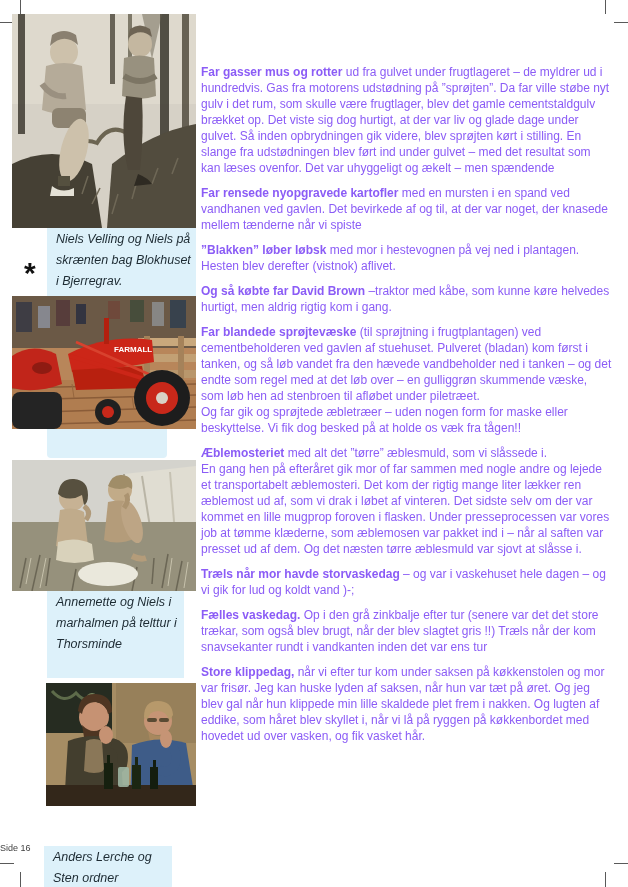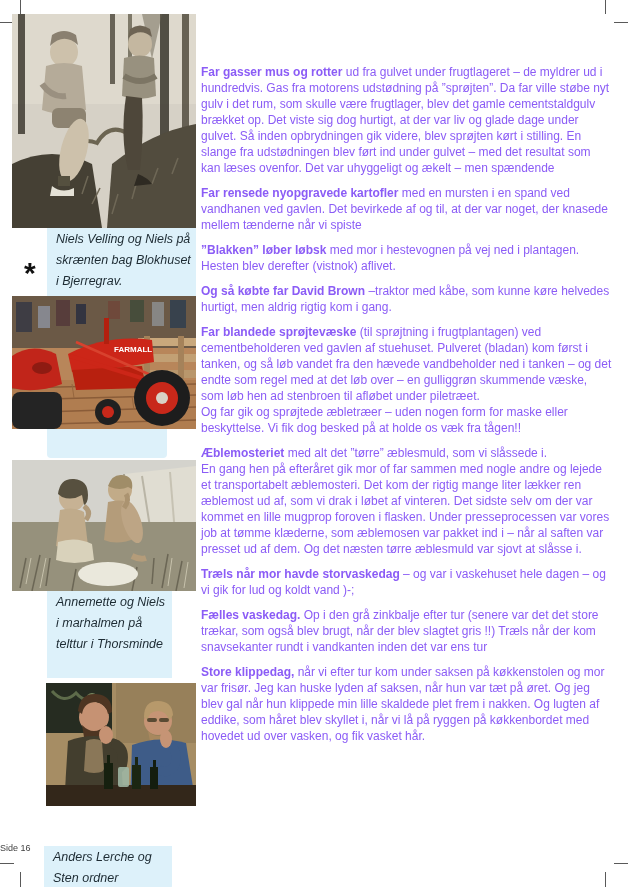--- a/index.html
+++ b/index.html
@@ -187,21 +187,21 @@
 
       <circle cx="108" cy="30" r="12" fill="#c2ab88"></circle>
       <path d="M96 26 q4 -12 14 -11 q12 1 10 14 l-4 -2 q-8 4 -18 0 Z" fill="#a08d68"></path>
       <path d="M96 42 q14 -4 24 2 l4 34 q-18 8 -32 2 Z" fill="#b49c7a"></path>
       <ellipse cx="120" cy="62" rx="9" ry="22" fill="#bda585" transform="rotate(-18 120 62)"></ellipse>
       <path d="M112 48 q6 -8 2 -14" stroke="#ab9370" stroke-width="5" fill="none"></path>
       <path d="M120 96 q8 4 14 2" stroke="#b49c7a" stroke-width="6" fill="none"></path>
     </svg>
   </div>
 
-  <div class="caption-box" style="left:47px;top:591px;width:125px;height:87px;">
+  <div class="caption-box" style="left:47px;top:591px;width:137px;height:87px;">
     <span>Annemette og Niels i marhalmen på telttur i Thorsminde</span>
   </div>
 
   <div class="photo" style="left:46px;top:683px;width:150px;height:123px;">
     <svg width="150" height="123" viewBox="0 0 150 123" xmlns="http://www.w3.org/2000/svg">
       <rect width="150" height="123" fill="#a68d64"></rect>
       <rect x="70" y="0" width="80" height="60" fill="#97805a"></rect>
 
       <rect x="0" y="0" width="66" height="50" fill="#262c21"></rect>
       <path d="M6 8 q12 14 24 2 q10 12 24 4" stroke="#5d6b4a" stroke-width="3" fill="none"></path>

